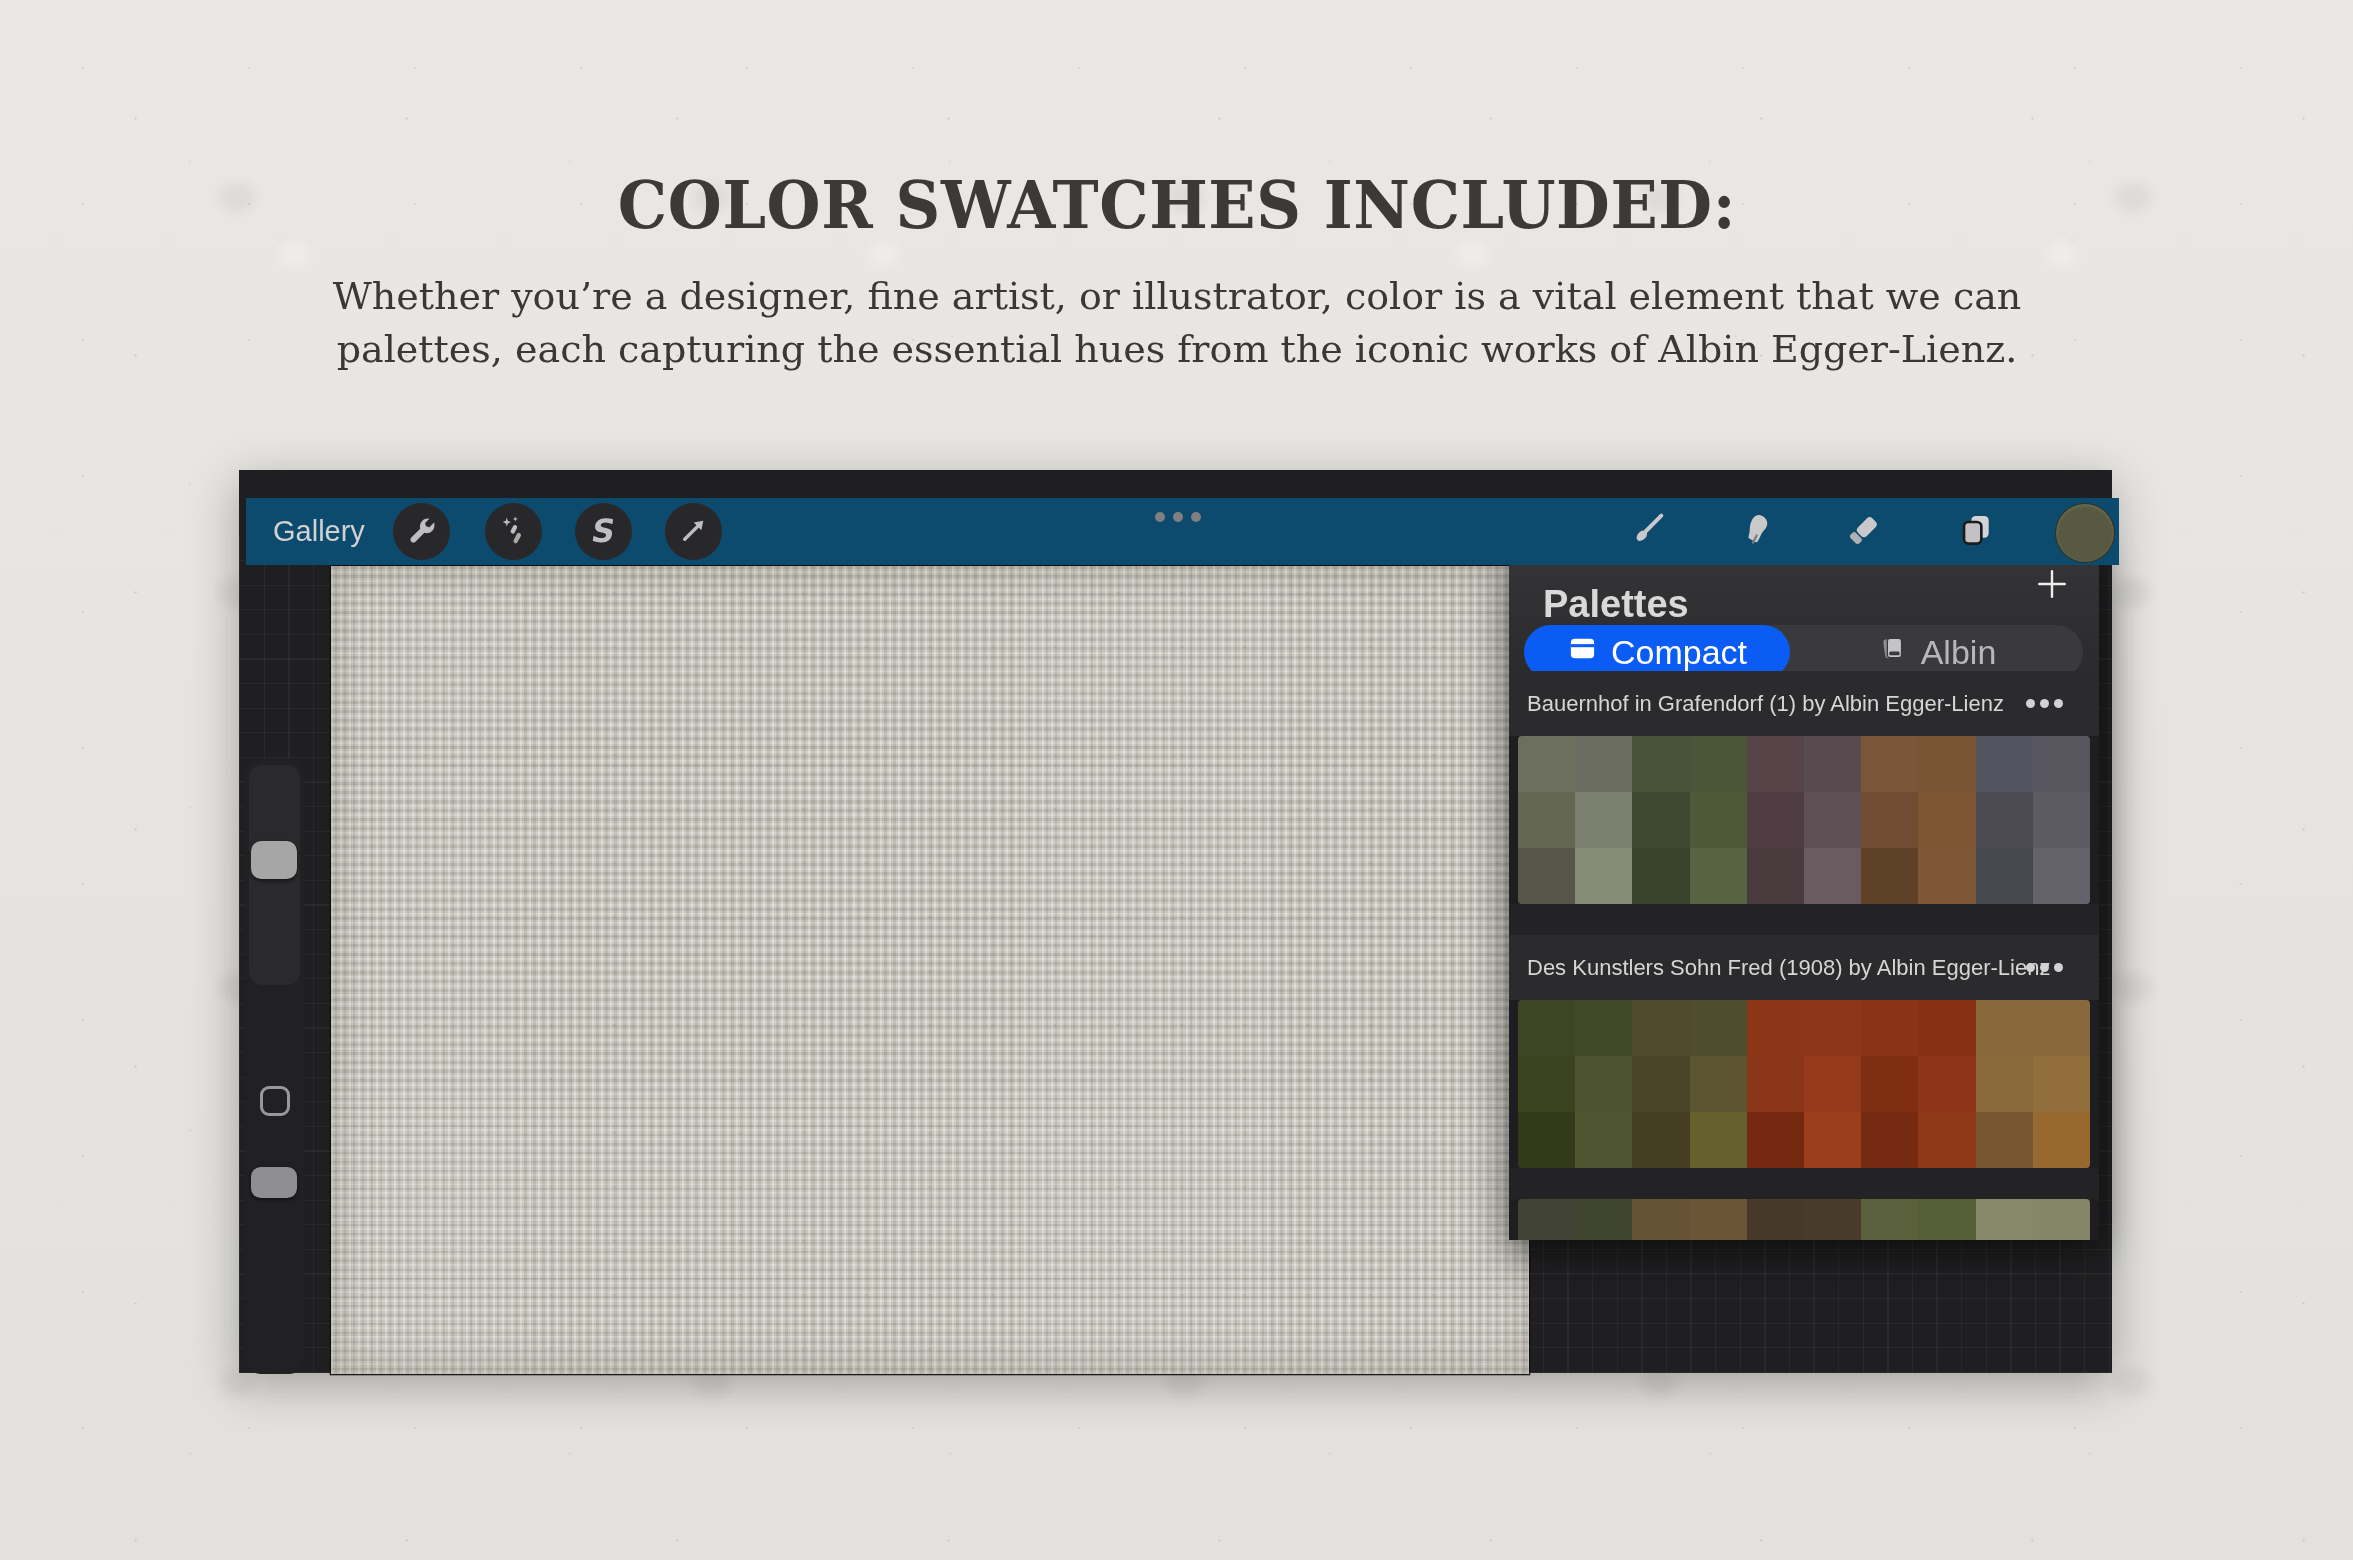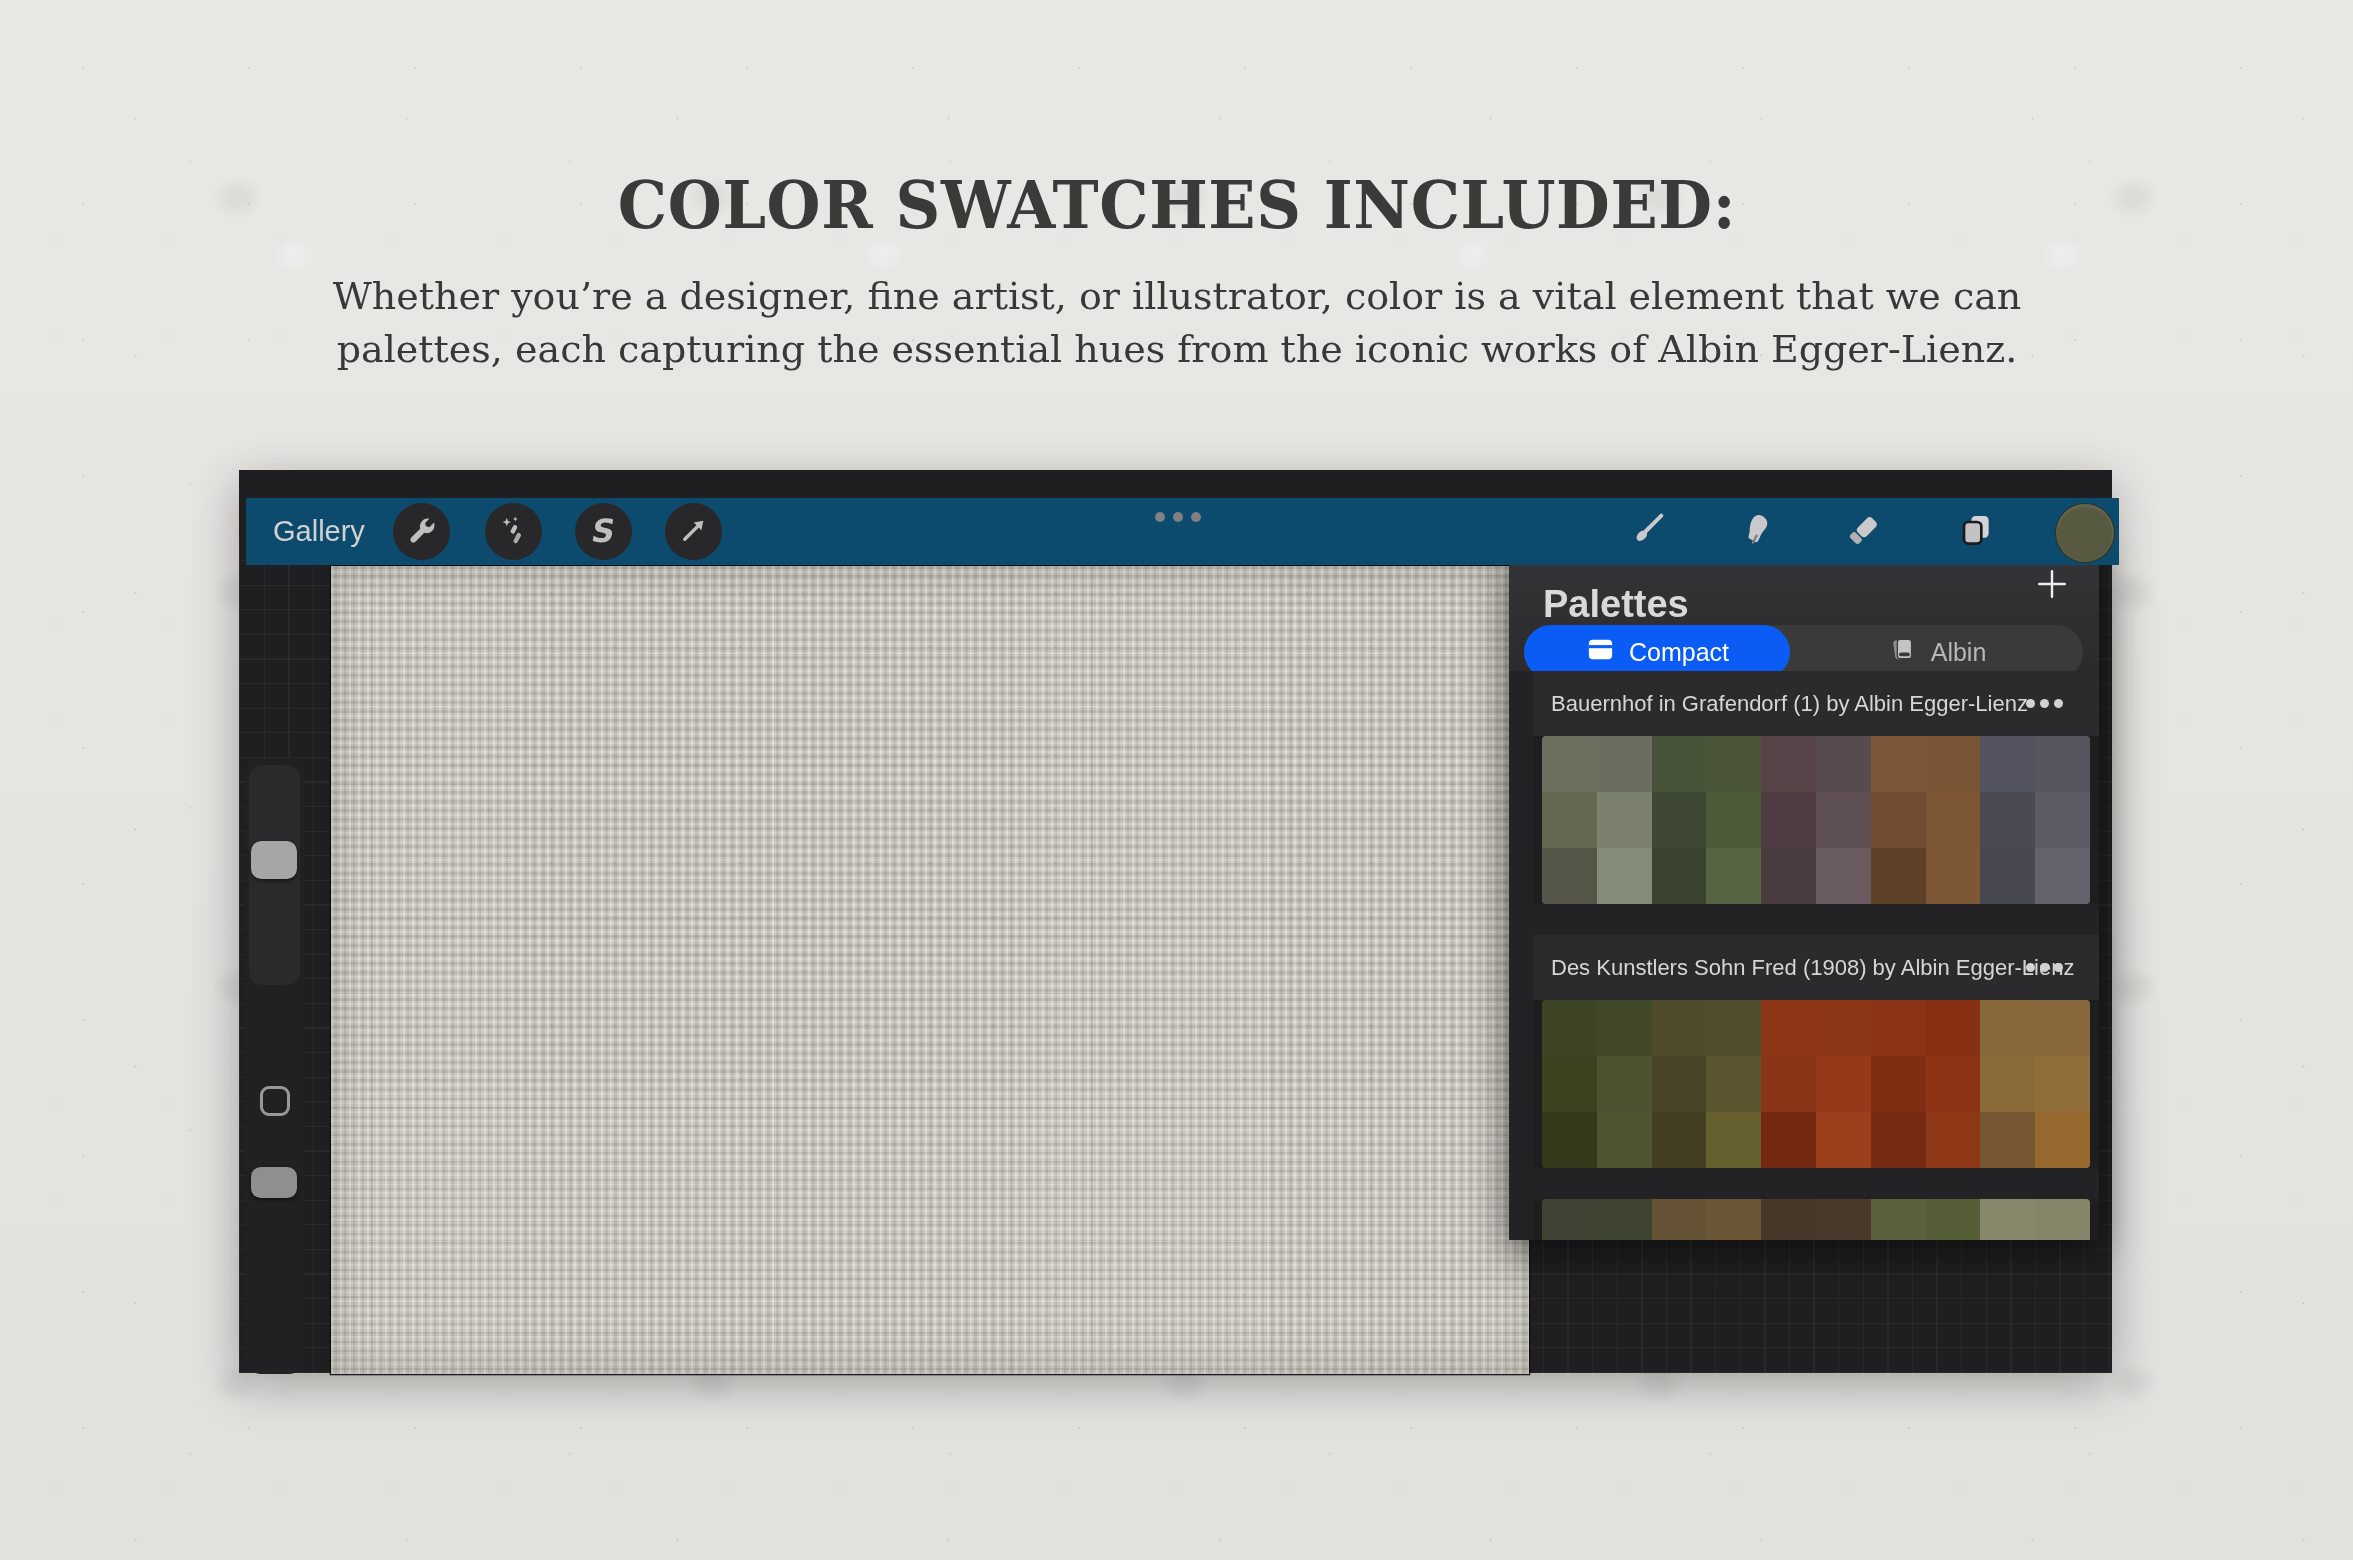--- a/index.html
+++ b/index.html
@@ -79,26 +79,26 @@
   .panel{position:absolute;left:1270px;top:10px;width:590px;height:693px;
     background:#232325;border-radius:19.4px 19.4px 0 0;overflow:hidden;
     box-shadow:0 10.3px 39px rgba(0,0,0,.55);}
   .drag-handle{position:absolute;left:50%;top:5.2px;width:69px;height:9px;margin-left:-34px;
     background:#8d8d8f;border-radius:4.5px;}
   .panel-head{position:absolute;left:0;top:0;width:100%;height:124px;
     background:linear-gradient(#353537,#2b2b2d);}
   .panel-title{position:absolute;left:34px;top:36px;font-size:38px;font-weight:700;color:#d9d9d9;}
   .add-btn{position:absolute;left:526px;top:21px;width:34px;height:34px;display:flex;align-items:center;justify-content:center;background:transparent;border:none;}
   .segmented{position:absolute;left:15px;top:78px;width:559px;height:54px;background:#3a3a3c;border-radius:27px;}
-  .seg{position:absolute;top:0;height:54px;display:flex;align-items:center;justify-content:center;gap:13px;border-radius:27px;font-size:25px;}
+  .seg{position:absolute;top:0;height:54px;display:flex;align-items:center;justify-content:center;gap:13px;border-radius:27px;font-size:34px;}
   .seg-compact{left:0;width:266px;color:#ffffff;}
   .seg-cards{left:266px;right:0;color:#b7b7b9;}
 
   .palette-list{position:absolute;left:0;top:124px;right:0;bottom:0;background:#232325;}
-  .pcard{margin-bottom:31px;padding-left:24px;}
+  .pcard{margin-bottom:31px;}
   .pcard-title{position:relative;height:65px;background:#2b2b2d;display:flex;align-items:center;
     padding-left:18px;font-size:22px;color:#d6d6d6;}
   .more-btn{position:absolute;right:30px;top:0;height:65px;display:flex;align-items:center;gap:5.2px;background:none;border:none;}
   .more-btn i{width:9px;height:9px;border-radius:50%;background:#d2d2d4;}
   .grid-wrap{background:#1e1e20;padding:0 9px;}
   .sw-grid{display:grid;grid-template-columns:repeat(10,1fr);border-radius:3.9px;overflow:hidden;}
   .sw{height:56px;}
 </style>
 </head>
 <body>

